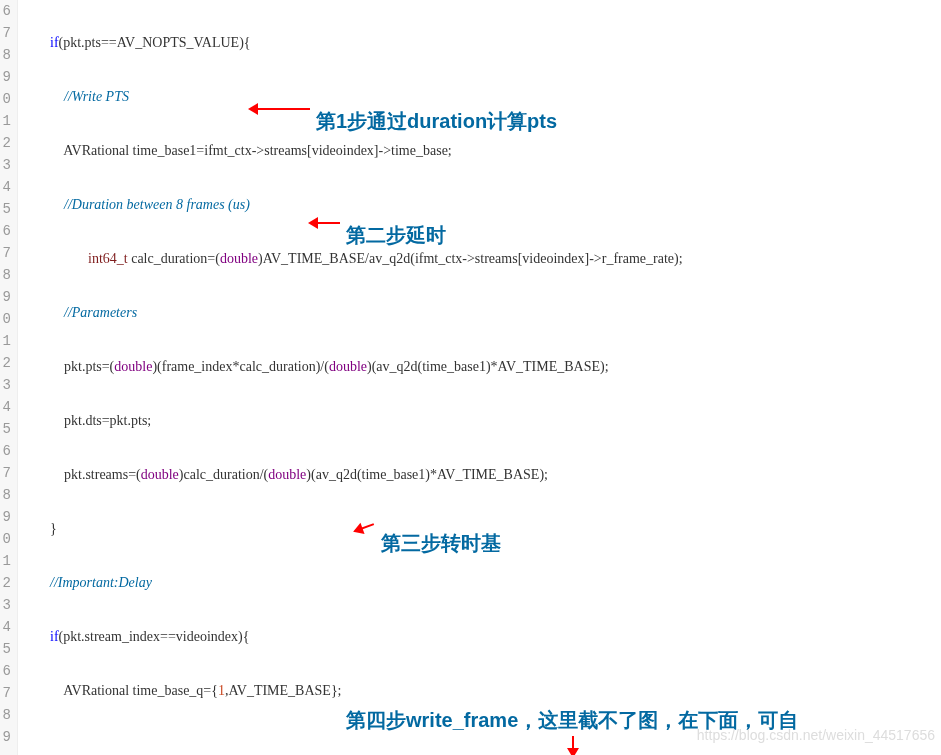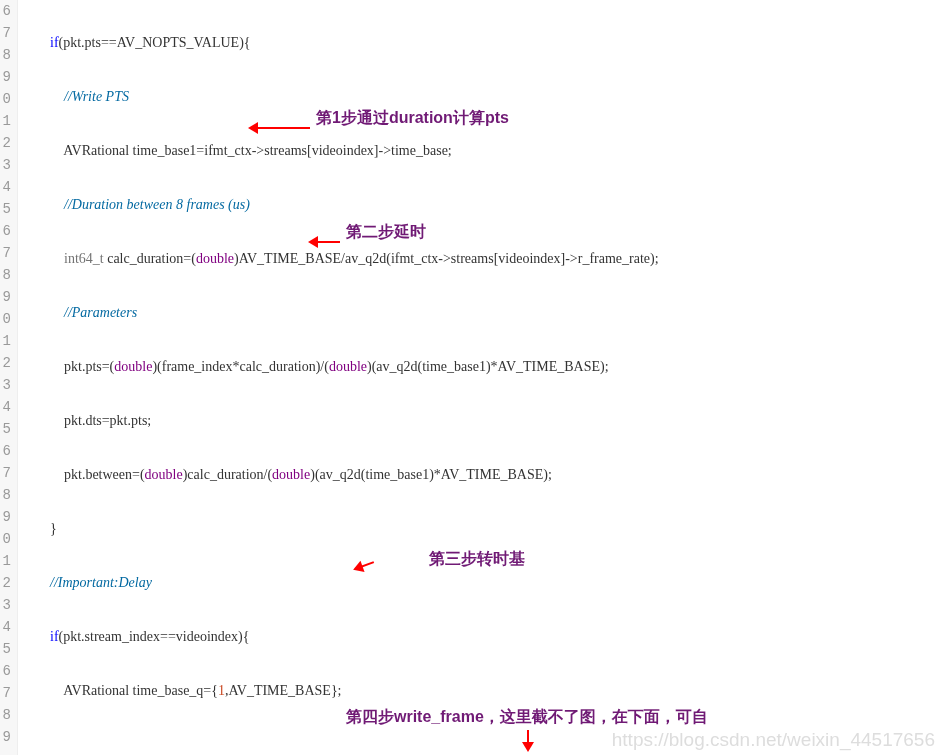--- a/index.html
+++ b/index.html
@@ -36,34 +36,34 @@
     padding-left: 4px;
     white-space: pre;
     overflow: hidden;
     font-family: Liberation Serif, serif;
   }
   .line {
     height: 22px;
     line-height: 22px;
   }
   .kw { color: #0000ff; }
-  .type { color: #737373; }
+  .type { color: #7f1d1d; margin-left: 24px; }
   .comment { color: #0369a1; font-style: italic; }
   .num { color: #c94922; }
   .cast { color: #800080; }
   
   .annotation {
     position: absolute;
-    color: #701a75;
+    color: #0369a1;
     font-family: "Microsoft YaHei", sans-serif;
     font-weight: bold;
-    font-size: 16px;
+    font-size: 20px;
     pointer-events: none;
     display: flex;
-    align-items: flex-end;
+    align-items: flex-start;
   }
   .annotation .arrow-left {
     width: 60px;
     height: 2px;
     background: #ff0000;
     position: relative;
     margin-right: 6px;
   }
   .annotation .arrow-left::before {
     content: "";
@@ -84,24 +84,24 @@
   .annotation .arrow-down::after {
     content: "";
     position: absolute;
     left: -5px;
     bottom: -8px;
     border: 6px solid transparent;
     border-top: 10px solid #ff0000;
   }
   .watermark {
     position: absolute;
-    bottom: 4px;
+    bottom: 12px;
     right: 6px;
     color: #ddd;
-    font-size: 19px;
+    font-size: 14px;
     font-family: sans-serif;
   }
 </style>
 </head>
 <body>
 
 <div class="editor">
   <div class="gutter">
     <div>6</div>
       <div>7</div>
@@ -140,21 +140,21 @@
   </div>
   <div class="code">
     <div class="line"><span>        </span><span class="kw">if</span>(pkt.pts==AV_NOPTS_VALUE){</div>
     <div class="line"><span>            </span><span class="comment">//Write PTS</span></div>
     <div class="line"><span>            </span><span>AVRational time_base1=ifmt_ctx-&gt;streams[videoindex]-&gt;time_base;</span></div>
     <div class="line"><span>            </span><span class="comment">//Duration between 8 frames (us)</span></div>
     <div class="line"><span>            </span><span class="type">int64_t</span><span> calc_duration=(</span><span class="cast">double</span><span>)AV_TIME_BASE/av_q2d(ifmt_ctx-&gt;streams[videoindex]-&gt;r_frame_rate);</span></div>
     <div class="line"><span>            </span><span class="comment">//Parameters</span></div>
     <div class="line"><span>            </span><span>pkt.pts=(</span><span class="cast">double</span><span>)(frame_index*calc_duration)/(</span><span class="cast">double</span><span>)(av_q2d(time_base1)*AV_TIME_BASE);</span></div>
     <div class="line"><span>            </span><span>pkt.dts=pkt.pts;</span></div>
-    <div class="line"><span>            </span><span>pkt.between=(</span><span class="cast">double</span><span>)calc_duration/(</span><span class="cast">double</span><span>)(av_q2d(time_base1)*AV_TIME_BASE);</span></div>
+    <div class="line"><span>            </span><span>pkt.streams=(</span><span class="cast">double</span><span>)calc_duration/(</span><span class="cast">double</span><span>)(av_q2d(time_base1)*AV_TIME_BASE);</span></div>
     <div class="line"><span>        </span><span>}</span></div>
     <div class="line"><span>        </span><span class="comment">//Important:Delay</span></div>
     <div class="line"><span>        </span><span class="kw">if</span>(pkt.stream_index==videoindex){</div>
     <div class="line"><span>            </span><span>AVRational time_base_q={</span><span class="num">1</span><span>,AV_TIME_BASE};</span></div>
     
     
     
     
     
     
@@ -178,21 +178,21 @@
 <div class="annotation" style="top:108px; left:250px;">
   <span class="arrow-left"></span>
   <span>第1步通过duration计算pts</span>
 </div>
 
 <div class="annotation" style="top:222px; left:310px;">
   <span class="arrow-left" style="width:30px"></span>
   <span>第二步延时</span>
 </div>
 
-<div class="annotation" style="top:549px; left:355px;gap:48px;">
+<div class="annotation" style="top:530px; left:355px;">
   <span class="arrow-left" style="width:20px; transform:rotate(-20deg); transform-origin:left;"></span>
   <span>第三步转时基</span>
 </div>
 
 <div class="annotation" style="top:707px; left:346px;">
   <span>第四步write_frame，这里截不了图，在下面，可自</span>
   <span class="arrow-down"></span>
 </div>
 
 <div class="watermark">https://blog.csdn.net/weixin_44517656</div>

